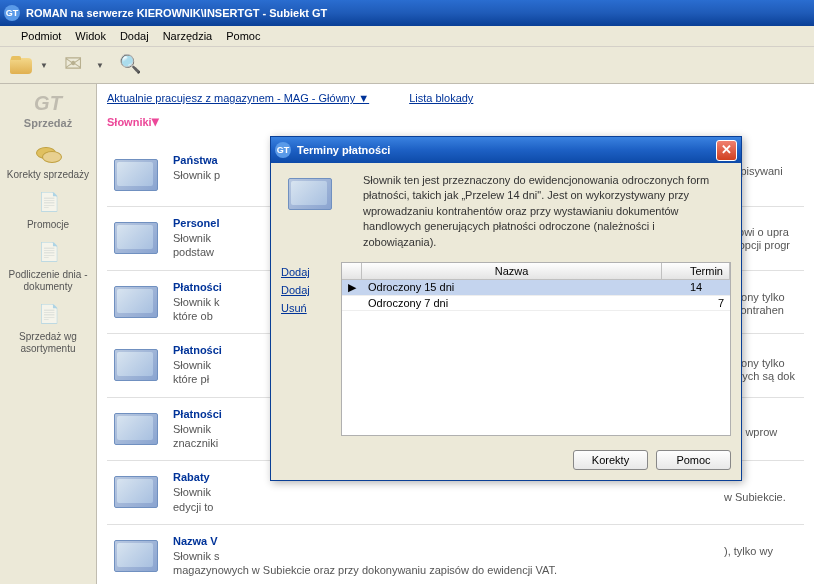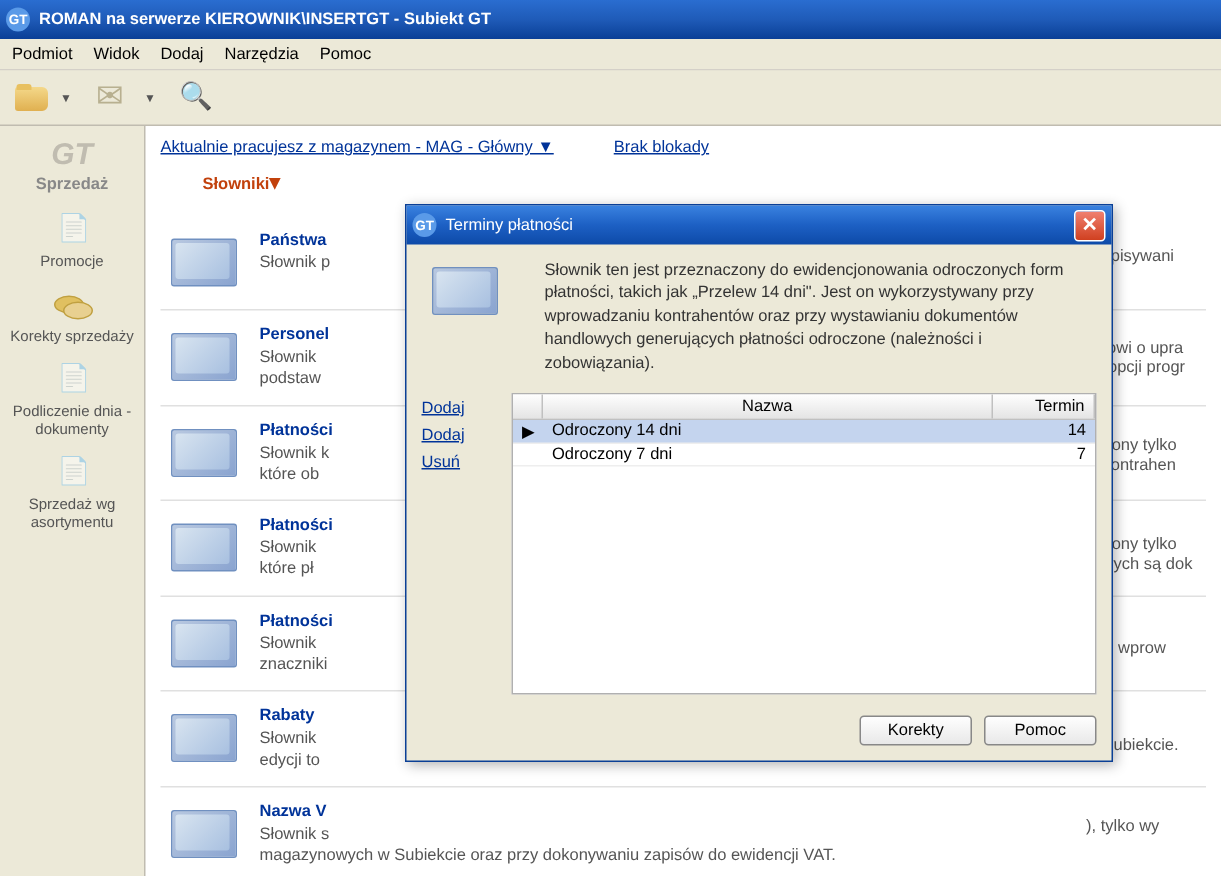--- a/index.html
+++ b/index.html
@@ -2,21 +2,21 @@
 <html><head>
 <meta charset="utf-8">
 <style>
 * { margin: 0; padding: 0; box-sizing: border-box; font-family: Tahoma, Arial, sans-serif; font-size: 11px; }
 body { background: #ece9d8; overflow: hidden; }
 
 .titlebar { background: linear-gradient(to bottom, #2a6dd0 0%, #1f5bb8 50%, #0a3f96 100%); height: 26px; display: flex; align-items: center; padding: 0 4px; color: #fff; }
 .titlebar-icon { width: 16px; height: 16px; background: #5a9ae8; border-radius: 50%; margin-right: 6px; display: flex; align-items: center; justify-content: center; font-size: 9px; font-weight: bold; }
 .titlebar-text { font-weight: bold; }
 
-.menubar { background: #ece9d8; padding: 4px 8px; display: flex; gap: 14px; border-bottom: 1px solid #d4d0c8; }
+.menubar { background: #ece9d8; padding: 4px 21px; display: flex; gap: 14px; border-bottom: 1px solid #d4d0c8; }
 .menubar span { cursor: pointer; }
 
 .toolbar { background: #ece9d8; padding: 6px 8px; display: flex; gap: 16px; align-items: center; border-bottom: 1px solid #c0bcb0; }
 .toolbar-btn { display: flex; align-items: center; gap: 4px; cursor: pointer; }
 .toolbar-icon { width: 28px; height: 24px; }
 .folder-icon { position: relative; }
 .folder-icon::before { content: ""; position: absolute; width: 22px; height: 16px; background: linear-gradient(to bottom, #f4d88a, #e0b050); border-radius: 2px 4px 4px 2px; top: 5px; left: 2px; }
 .folder-icon::after { content: ""; position: absolute; width: 10px; height: 4px; background: #e8c060; border-radius: 2px 2px 0 0; top: 3px; left: 3px; }
 .envelope-icon { position: relative; }
 .envelope-icon::before { content: "✉"; font-size: 22px; color: #b8b090; position: absolute; top: -2px; }
@@ -33,44 +33,44 @@
 .coins-icon::before { content: ""; position: absolute; width: 18px; height: 10px; border-radius: 50%; background: #e0c060; border: 1px solid #c0a040; top: 6px; left: 4px; }
 .coins-icon::after { content: ""; position: absolute; width: 18px; height: 10px; border-radius: 50%; background: #e8d090; border: 1px solid #c0a040; top: 10px; left: 10px; }
 .doc-icon::before { content: "📄"; font-size: 18px; position: absolute; left: 6px; opacity: 0.5; }
 .sidebar-item-label { color: #555; line-height: 1.2; font-size: 10px; }
 
 .vert-label { position: absolute; left: 112px; top: 380px; transform: rotate(-90deg); transform-origin: left top; color: #888; font-size: 10px; }
 
 .content { flex: 1; background: #fff; border-left: 1px solid #c0bcb0; padding: 8px 10px; position: relative; }
 .breadcrumb-row { display: flex; gap: 40px; margin-bottom: 2px; }
 .breadcrumb { color: #003399; text-decoration: underline; cursor: pointer; }
-.title-row { font-size: 22px; color: #c2410c; font-weight: bold; margin-bottom: 18px; margin-left: 28px; }
+.title-row { font-size: 22px; color: #ec4899; font-weight: bold; margin-bottom: 18px; }
 .title-row .arrow { font-size: 14px; }
 
 .list-item { display: flex; gap: 10px; padding: 4px 0 10px; border-bottom: 1px solid #e0e0e0; margin-bottom: 6px; }
 .list-icon { width: 56px; height: 42px; flex-shrink: 0; position: relative; }
 .book-icon::before { content: ""; position: absolute; width: 42px; height: 30px; background: linear-gradient(135deg, #b8c8e0 0%, #8aa4d0 100%); border-radius: 2px; top: 5px; left: 7px; border: 1px solid #7090c0; }
 .book-icon::after { content: ""; position: absolute; width: 36px; height: 24px; background: linear-gradient(135deg, #d8e4f0 0%, #a8c0e0 100%); border-radius: 2px; top: 8px; left: 10px; }
 .list-body { flex: 1; }
 .list-title { font-weight: bold; color: #003399; margin-bottom: 2px; }
 .list-desc { color: #555; line-height: 1.3; }
 
 
 .modal { position: absolute; left: 270px; top: 136px; width: 472px; background: #ece9d8; border: 1px solid #0a3f96; box-shadow: 2px 2px 8px rgba(0,0,0,0.3); }
 .modal-title { background: linear-gradient(to bottom, #3a82e0 0%, #1d60c4 50%, #0d4aa8 100%); height: 26px; display: flex; align-items: center; padding: 0 4px; color: #fff; }
-.modal-title-text { font-weight: normal; flex: 1; }
+.modal-title-text { font-weight: bold; flex: 1; }
 .close-btn { width: 21px; height: 21px; background: linear-gradient(to bottom, #f08070, #d04020); border: 1px solid #fff; border-radius: 3px; color: #fff; font-weight: bold; text-align: center; line-height: 18px; cursor: pointer; font-size: 13px; }
 .modal-body { padding: 10px; }
 .modal-desc { display: flex; gap: 26px; margin-bottom: 12px; }
 .modal-desc-icon { width: 56px; height: 50px; flex-shrink: 0; position: relative; }
 .modal-desc-text { color: #333; line-height: 1.4; }
 .modal-actions-row { display: flex; gap: 10px; }
 .modal-sidelinks { width: 50px; display: flex; flex-direction: column; gap: 6px; padding-top: 4px; }
 .modal-sidelinks a { color: #003399; text-decoration: underline; cursor: pointer; }
-.modal-table { flex: 1; border: 1px solid #b0b0b0; background: #fff; height: 201px; }
+.modal-table { flex: 1; border: 1px solid #b0b0b0; background: #fff; height: 174px; }
 .modal-thead { display: flex; background: linear-gradient(to bottom, #fefefe, #e4e4e4); border-bottom: 1px solid #c0c0c0; }
 .modal-th { padding: 2px 6px; border-right: 1px solid #c0c0c0; text-align: center; }
 .col-ptr { width: 20px; }
 .col-name { flex: 1; }
 .col-term { width: 68px; text-align: right; }
 .modal-tr { display: flex; border-bottom: 1px solid #eee; }
 .modal-tr.sel { background: #c4d4ee; }
 .modal-td { padding: 1px 6px; }
 .modal-buttons { display: flex; justify-content: flex-end; gap: 8px; margin-top: 14px; }
 .win-btn { min-width: 75px; padding: 3px 14px; background: linear-gradient(to bottom, #fefefe, #e8e8e8); border: 1px solid #888; border-radius: 3px; cursor: pointer; }
@@ -103,43 +103,43 @@
   <div class="toolbar-btn">
     <div class="toolbar-icon magnify-icon"></div>
   </div>
 </div>
 
 <div class="main-area">
   <div class="sidebar">
     <div class="sidebar-logo">GT</div>
     <div class="sidebar-title">Sprzedaż</div>
     <div class="sidebar-item">
+      <div class="sidebar-item-icon coins-icon"></div>
+      <div class="sidebar-item-label">Korekty sprzedaży</div>
+    </div>
+    <div class="sidebar-item">
       <div class="sidebar-item-icon doc-icon"></div>
       <div class="sidebar-item-label">Promocje</div>
-    </div>
-    <div class="sidebar-item">
-      <div class="sidebar-item-icon coins-icon"></div>
-      <div class="sidebar-item-label">Korekty sprzedaży</div>
     </div>
     <div class="sidebar-item">
       <div class="sidebar-item-icon doc-icon"></div>
       <div class="sidebar-item-label">Podliczenie dnia - dokumenty</div>
     </div>
     <div class="sidebar-item">
       <div class="sidebar-item-icon doc-icon"></div>
       <div class="sidebar-item-label">Sprzedaż wg asortymentu</div>
     </div>
   </div>
 
   <div class="vert-label">Lista modułów</div>
 
   <div class="content">
     <div class="breadcrumb-row">
       <span class="breadcrumb">Aktualnie pracujesz z magazynem - MAG - Główny ▼</span>
-      <span class="breadcrumb">Brak blokady</span>
+      <span class="breadcrumb">Lista blokady</span>
     </div>
     <div class="title-row">
       <span>Słowniki</span><span class="arrow">▾</span>
     </div>
 
     <div id="dict-list">
         <div class="list-item">
           <div class="list-icon book-icon"></div>
           <div class="list-body">
             <div class="list-title">Państwa</div>
@@ -229,22 +229,22 @@
         <a>Usuń</a>
       </div>
       <div class="modal-table">
         <div class="modal-thead">
           <div class="modal-th col-ptr"></div>
           <div class="modal-th col-name">Nazwa</div>
           <div class="modal-th col-term">Termin</div>
         </div>
         <div class="modal-tr sel">
           <div class="modal-td col-ptr">▶</div>
-          <div class="modal-td col-name">Odroczony 14 dni</div>
-          <div class="modal-td col-term" style="text-align:right">14</div>
+          <div class="modal-td col-name">Odroczony 15 dni</div>
+          <div class="modal-td col-term" style="text-align:center">14</div>
         </div>
         <div class="modal-tr">
           <div class="modal-td col-ptr"></div>
           <div class="modal-td col-name">Odroczony 7 dni</div>
           <div class="modal-td col-term" style="text-align:right">7</div>
         </div>
       </div>
     </div>
     <div class="modal-buttons">
       <button class="win-btn">Korekty</button>

